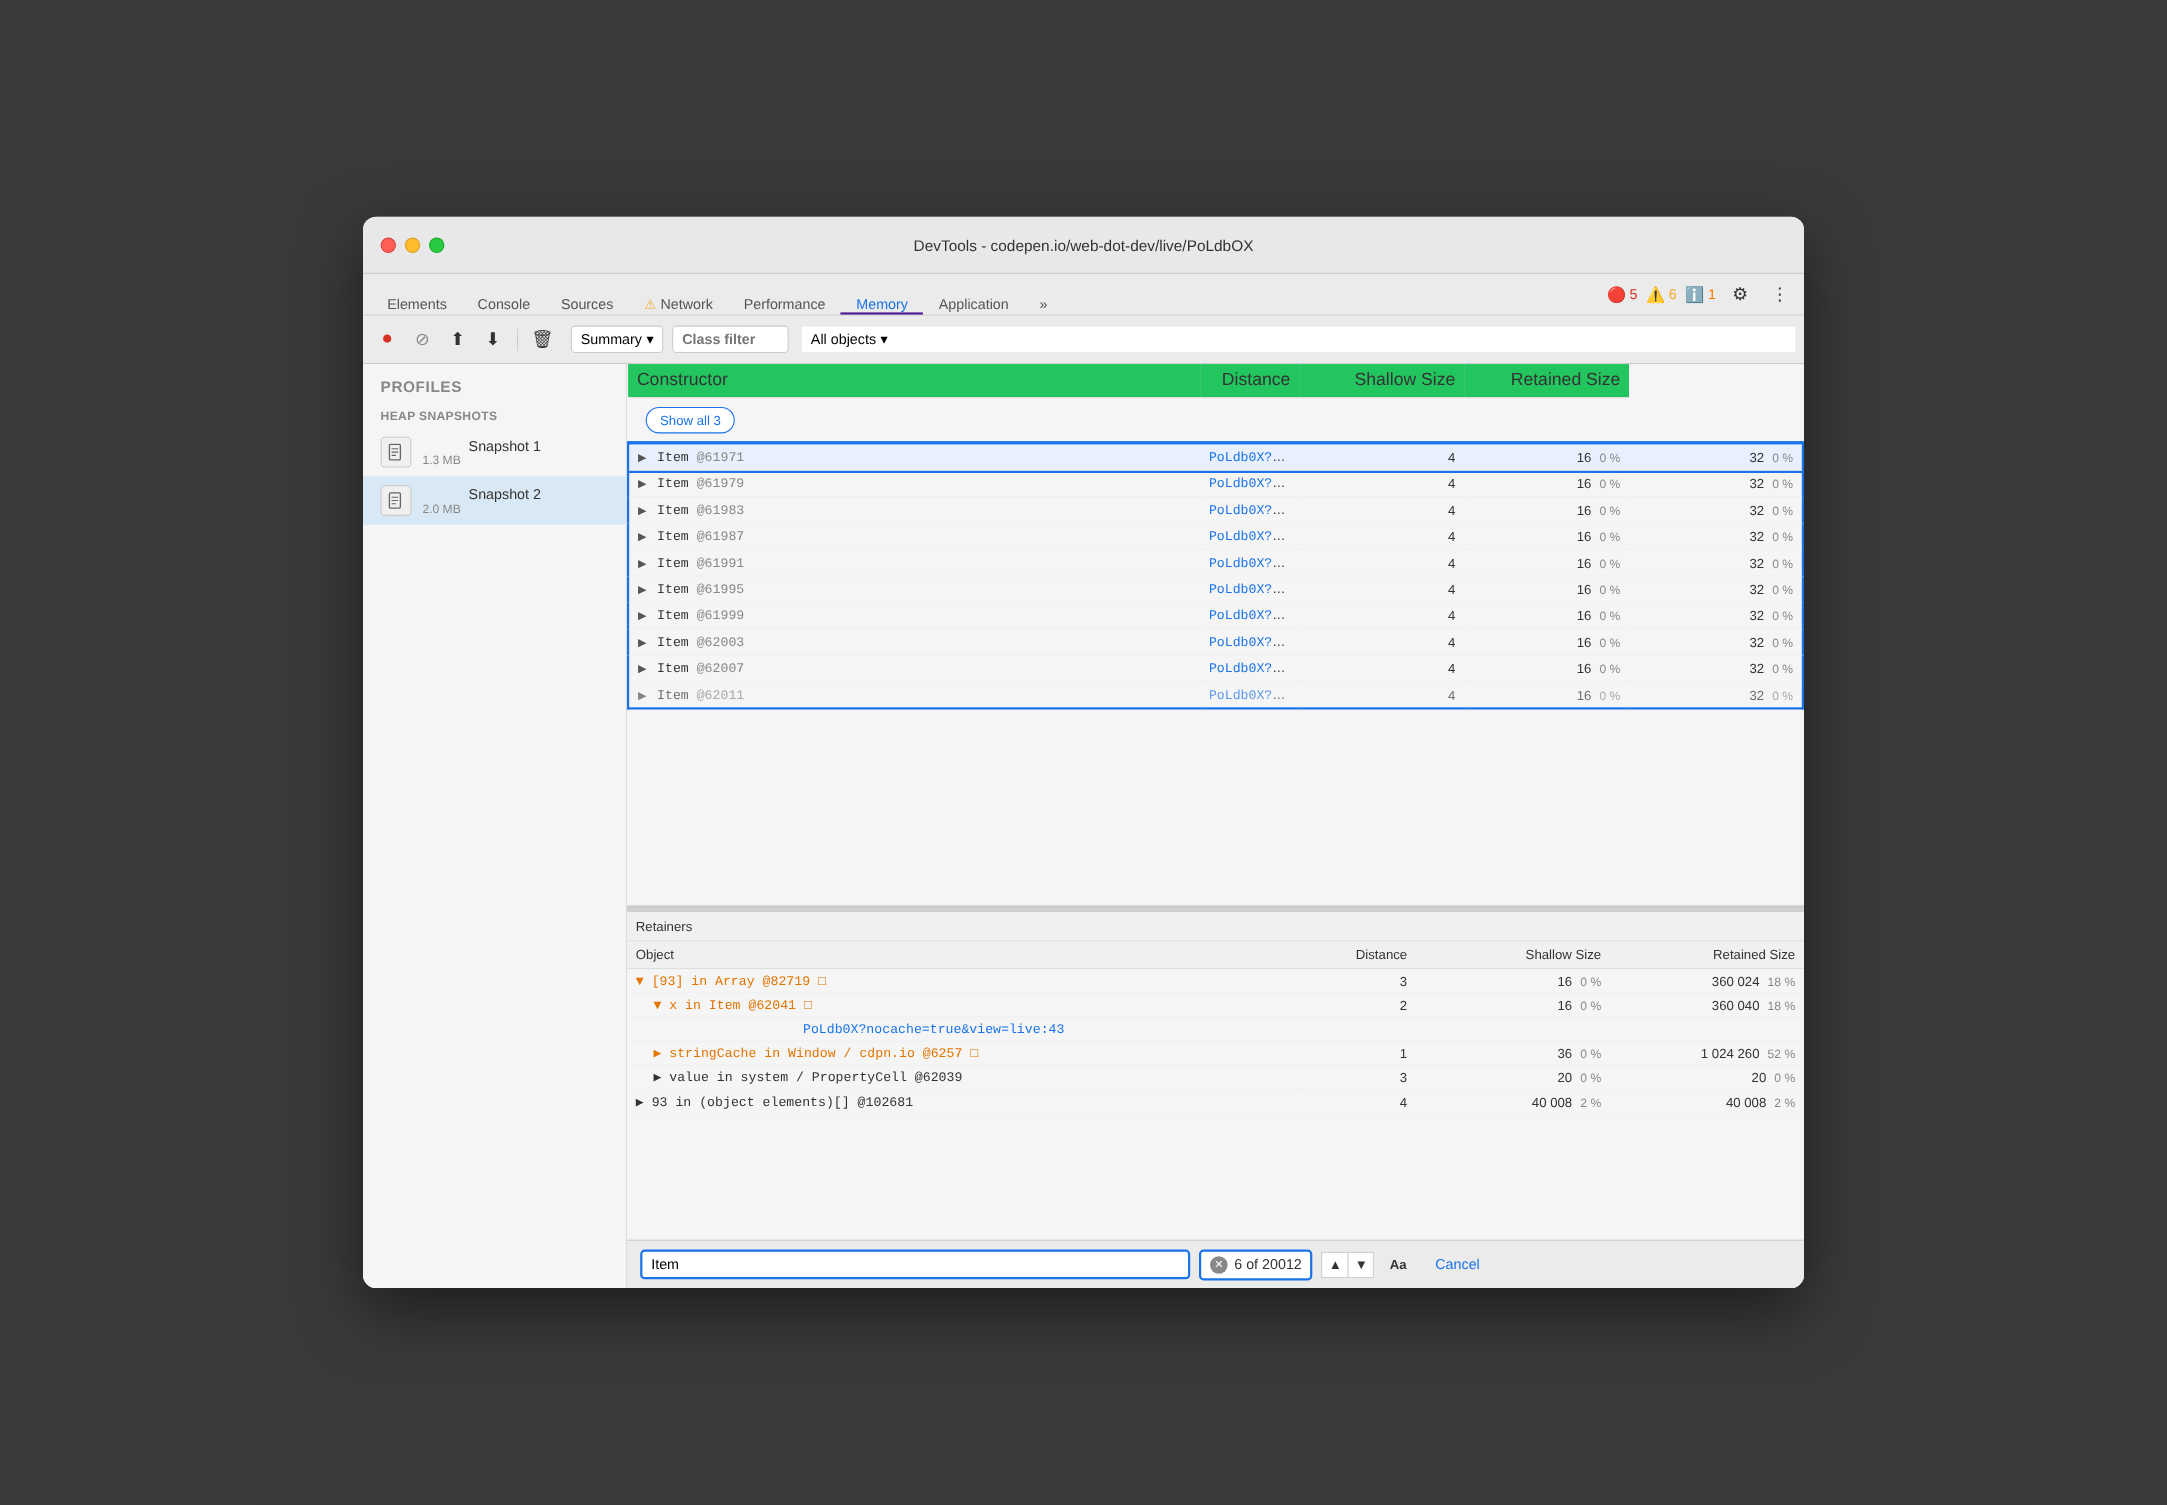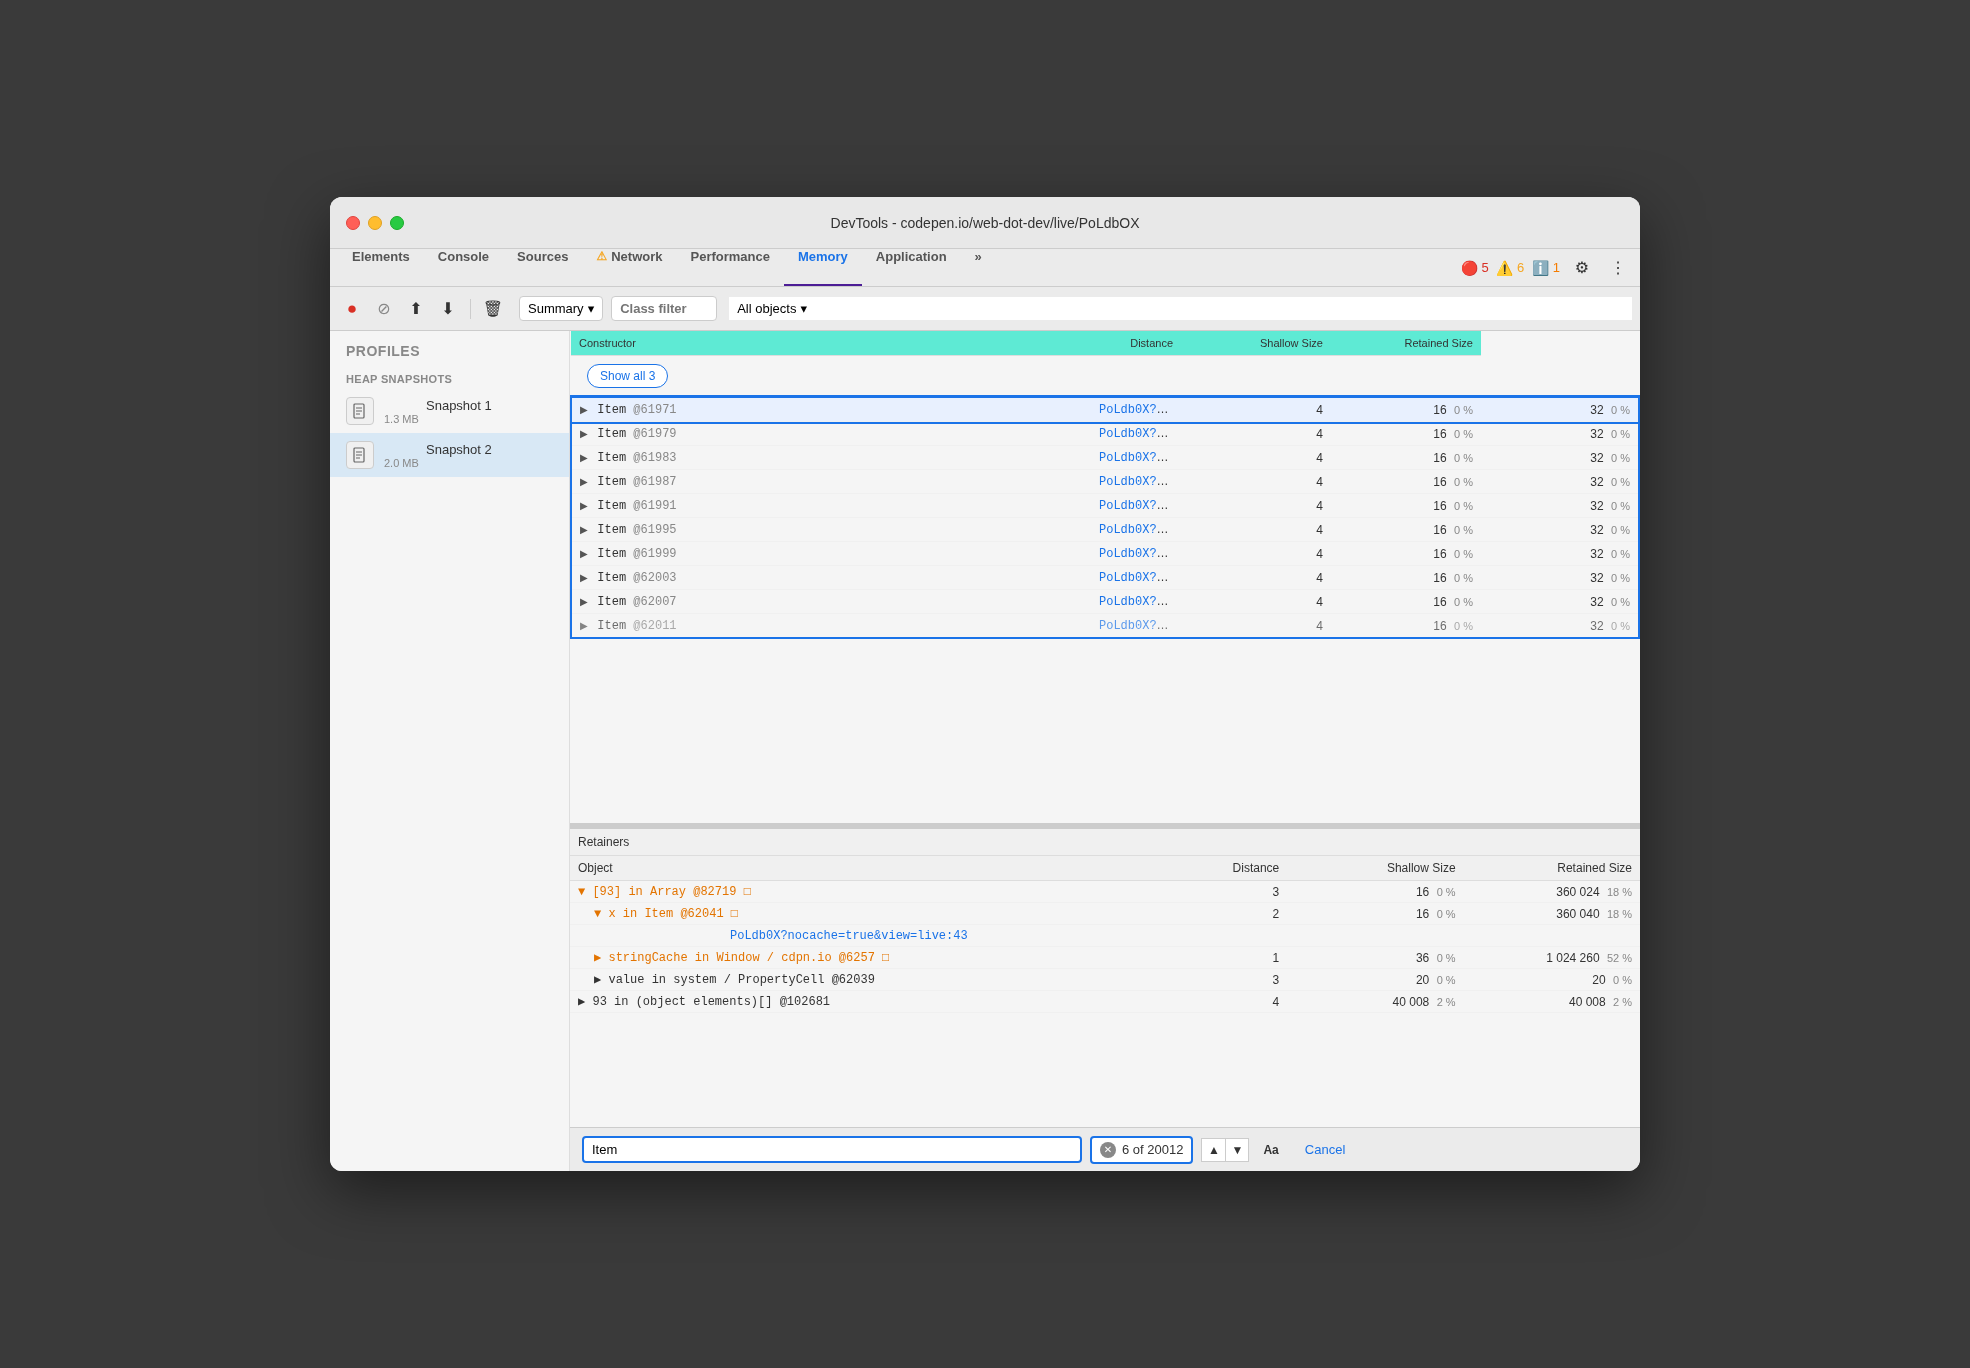--- a/index.html
+++ b/index.html
@@ -113,28 +113,27 @@
     .nav-tabs {
       background: #ebebeb;
       height: 38px;
       display: flex;
       align-items: stretch;
       border-bottom: 1px solid #ccc;
       padding: 0 8px;
     }
     .nav-tab {
       display: flex;
-      align-items: flex-start;
+      align-items: flex-end;
       padding: 0 14px;
       font-size: 13px;
       cursor: pointer;
       color: #555;
       border-bottom: 2px solid transparent;
       white-space: nowrap;
-      font-weight: bold;
     }
     .nav-tab.active {
       color: #1a73e8;
       border-bottom: 2px solid #4c1d95;
     }
     .nav-tab .warn-icon {
       color: #f5a623;
       margin-right: 4px;
       font-size: 12px;
     }
@@ -216,26 +215,26 @@
       flex-direction: column;
       overflow: hidden;
     }
     .data-table {
       width: 100%;
       border-collapse: collapse;
       font-size: 12px;
       table-layout: fixed;
     }
     .data-table thead th {
-      background: #5eead4;
+      background: #22c55e;
       border-bottom: 1px solid #ddd;
       padding: 6px 8px;
       text-align: left;
       font-weight: 500;
-      font-size: 11px;
+      font-size: 16px;
       color: #333;
       position: sticky;
       top: 0;
       z-index: 10;
       white-space: nowrap;
       user-select: none;
     }
     .data-table thead th.right-align { text-align: right; }
     .data-table tbody tr {
       border-bottom: 1px solid #f0f0f0;

